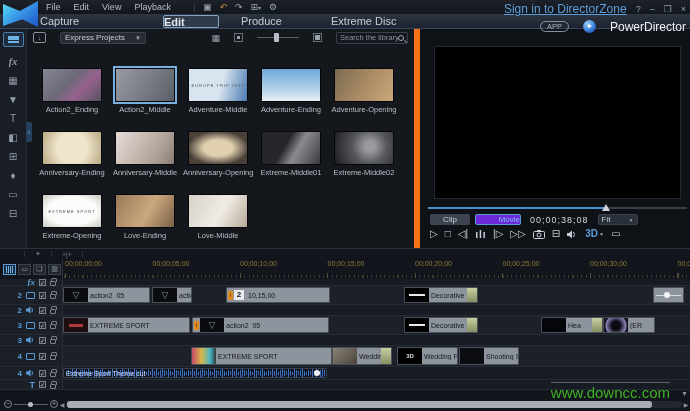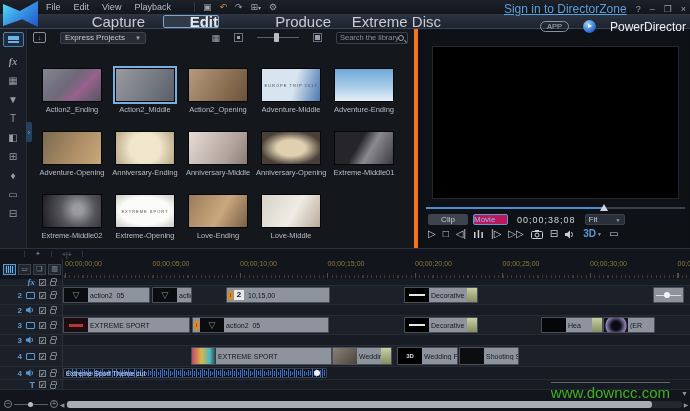--- a/index.html
+++ b/index.html
@@ -19,21 +19,21 @@
   #proj-title { position:absolute; left:50%; top:2px; transform:translateX(-50%);
     font-size:9px; color:#9aa0ab; }
   #mb-right { position:absolute; right:4px; top:2px; display:flex; gap:9px; align-items:center; }
   #signin { font-size:12px; color:#5f9fd9; text-decoration:underline;padding-left:8px; }
   .winbtn { font-size:9px; color:#9aa2ac; }
 
   
   #tabbar { position:absolute; left:0; top:14px; width:690px; height:15px;
     background:linear-gradient(#2d3442,#1d232e); border-bottom:1px solid #39455a;
     display:flex; align-items:center; z-index:20; }
-  .tab { font-size:15px; color:#c7ccd5; text-align:right; }
+  .tab { font-size:11px; color:#c7ccd5; text-align:left; }
   .tab.t0 { width:105px; }
   .tab.t1 { width:56px; height:13px; line-height:12px; border:1px solid #7fa6c9;
     border-radius:2px; background:#303a49; color:#e4e9f0; font-weight:bold; margin:0 22px 0 18px; }
   .tab.t2 { width:90px; }
   .tab.t3 { width:110px; }
   #brand { position:absolute; right:4px; top:0; height:25px; display:flex; align-items:center; gap:14px; }
   #app-badge { font-size:7.5px; color:#aab2bc; border:1px solid #8a929c; border-radius:7px;
     padding:0px 6px; line-height:9px; }
   #brand-orb { width:13px; height:13px; border-radius:50%;
     background:radial-gradient(circle at 35% 30%,#9fd0f5,#3a7fd8 55%,#123a8a); position:relative; }
@@ -92,34 +92,34 @@
     grid-auto-rows:63px; padding-left:10px; }
   .thumb-cell { width:70px; display:flex; flex-direction:column; align-items:center;justify-content:flex-end; }
   .thumb { width:60px; height:34px; border:1px solid #06070a; position:relative;
     display:flex; align-items:center; justify-content:center; }
   .thumb.sel { outline:2px solid #7ab0e0; }
   .thumb .ttext { font-size:4px; letter-spacing:1px; color:#4a4a4a; }
   .thumb-label { margin-top:3px; font-size:7.5px; color:#b9bfc8; max-width:70px;
     white-space:nowrap; overflow:hidden; }
 
   
-  #preview { width:275px; background:#0e1116; border-left:4px solid #f97316; position:relative; }
+  #preview { width:275px; background:#0e1116; border-left:6px solid #f97316; position:relative; }
   #video { position:absolute; left:14px; top:17px; width:247px; height:153px;
     background:#000; border:1px solid #222832; }
   #seek { position:absolute; left:8px; top:175px; width:259px; height:8px; }
   #seek .trk { position:absolute; top:3px; left:0; right:0; height:2px; background:#3a404a; }
   #seek .fill { position:absolute; top:3px; left:0; width:178px; height:2px; background:#4a8fd0; }
   #seek .hdl { position:absolute; left:174px; top:0px; width:0; height:0;
     border-left:4px solid transparent; border-right:4px solid transparent;
     border-bottom:7px solid #cfd5dd; }
   #pv-row1 { position:absolute; left:10px; top:185px; display:flex; gap:5px; align-items:center; }
   #clip-btn { width:40px; height:11px; background:#3d4450; border-radius:2px; font-size:8px;
     color:#c8cdd6; text-align:center; line-height:11px; }
-  #movie-btn { width:35px; height:11px; background:#be185d; border:1px solid #5b9bd5;
-    border-radius:2px; font-size:8px; color:#7fc0ee; text-align:left; line-height:9px; }
+  #movie-btn { width:46px; height:11px; background:#6d28d9; border:1px solid #5b9bd5;
+    border-radius:2px; font-size:8px; color:#7fc0ee; text-align:right; line-height:9px; }
   #timecode { font-size:9px; color:#d4d8de; letter-spacing:1px; margin-left:4px; }
   #fit-dd { width:40px; height:11px; background:#2a303a; border:1px solid #3a414d; border-radius:2px;
     font-size:8px; color:#c5cad2; display:flex; justify-content:space-between; align-items:center;
     padding:0 3px; margin-left:4px; }
   #transport { position:absolute; left:10px; top:199px; display:flex; gap:7px; align-items:center;
     color:#c9ced6; font-size:10px; height:12px; }
   .tp { display:flex; align-items:center; line-height:12px; }
   .tp.threed { color:#5b9bd5; font-weight:bold; font-size:10px; }
   .tp.threed .chev { font-size:5px; margin-left:1px; color:#9aa2ac; }
   .tp svg { display:block; }
@@ -299,24 +299,20 @@
       </span>
     </div>
     <div id="lib-grid">
         <div class="thumb-cell">
           <div class="thumb" style="background: linear-gradient(135deg, rgb(132, 135, 146), rgb(110, 104, 120) 45%, rgb(150, 98, 142) 65%, rgb(88, 84, 96));"></div>
           <div class="thumb-label">Action2_Ending</div>
         </div>
         <div class="thumb-cell">
           <div class="thumb sel" style="background: linear-gradient(120deg, rgb(154, 154, 162), rgb(119, 123, 132) 55%, rgb(90, 94, 102));"></div>
           <div class="thumb-label">Action2_Middle</div>
-        </div>
-        <div class="thumb-cell">
-          <div class="thumb" style="background: linear-gradient(120deg, rgb(181, 154, 125), rgb(138, 111, 82) 60%, rgb(106, 82, 60));"></div>
-          <div class="thumb-label">Action2_Opening</div>
         </div>
         <div class="thumb-cell">
           <div class="thumb" style="background: linear-gradient(105deg, rgb(216, 228, 240) 55%, rgb(74, 122, 176));">
             <span class="ttext">EUROPE TRIP 2017</span>
           </div>
           <div class="thumb-label">Adventure-Middle</div>
         </div>
         <div class="thumb-cell">
           <div class="thumb" style="background: linear-gradient(rgb(111, 168, 216), rgb(168, 204, 232) 55%, rgb(232, 240, 246));"></div>
           <div class="thumb-label">Adventure-Ending</div>

